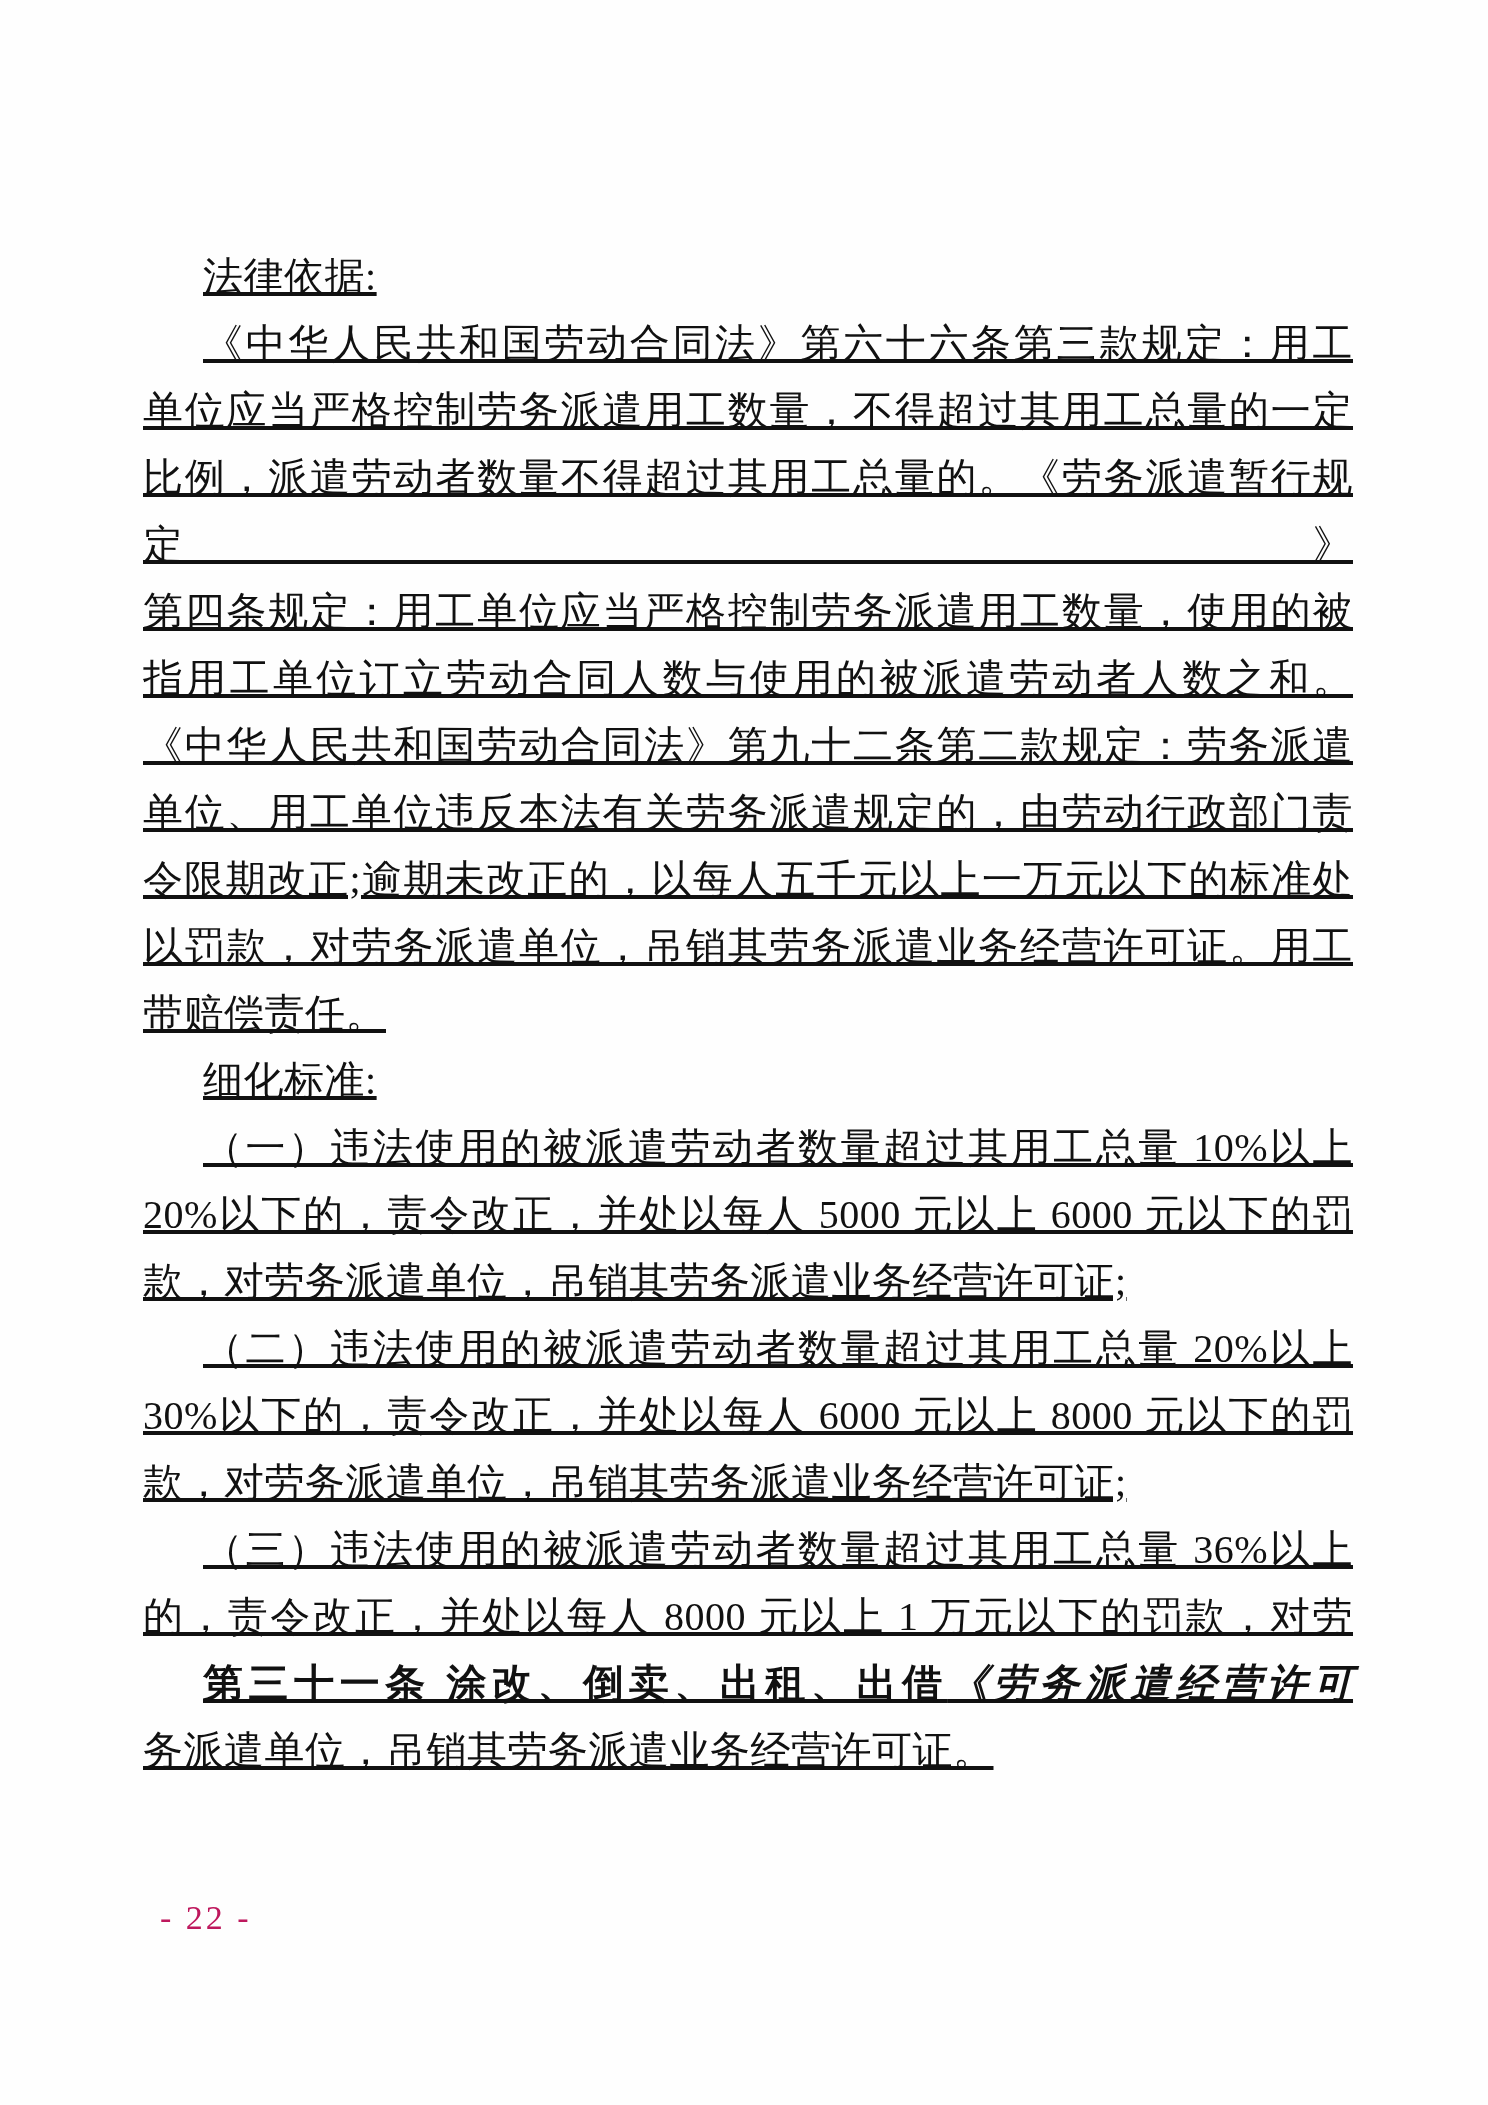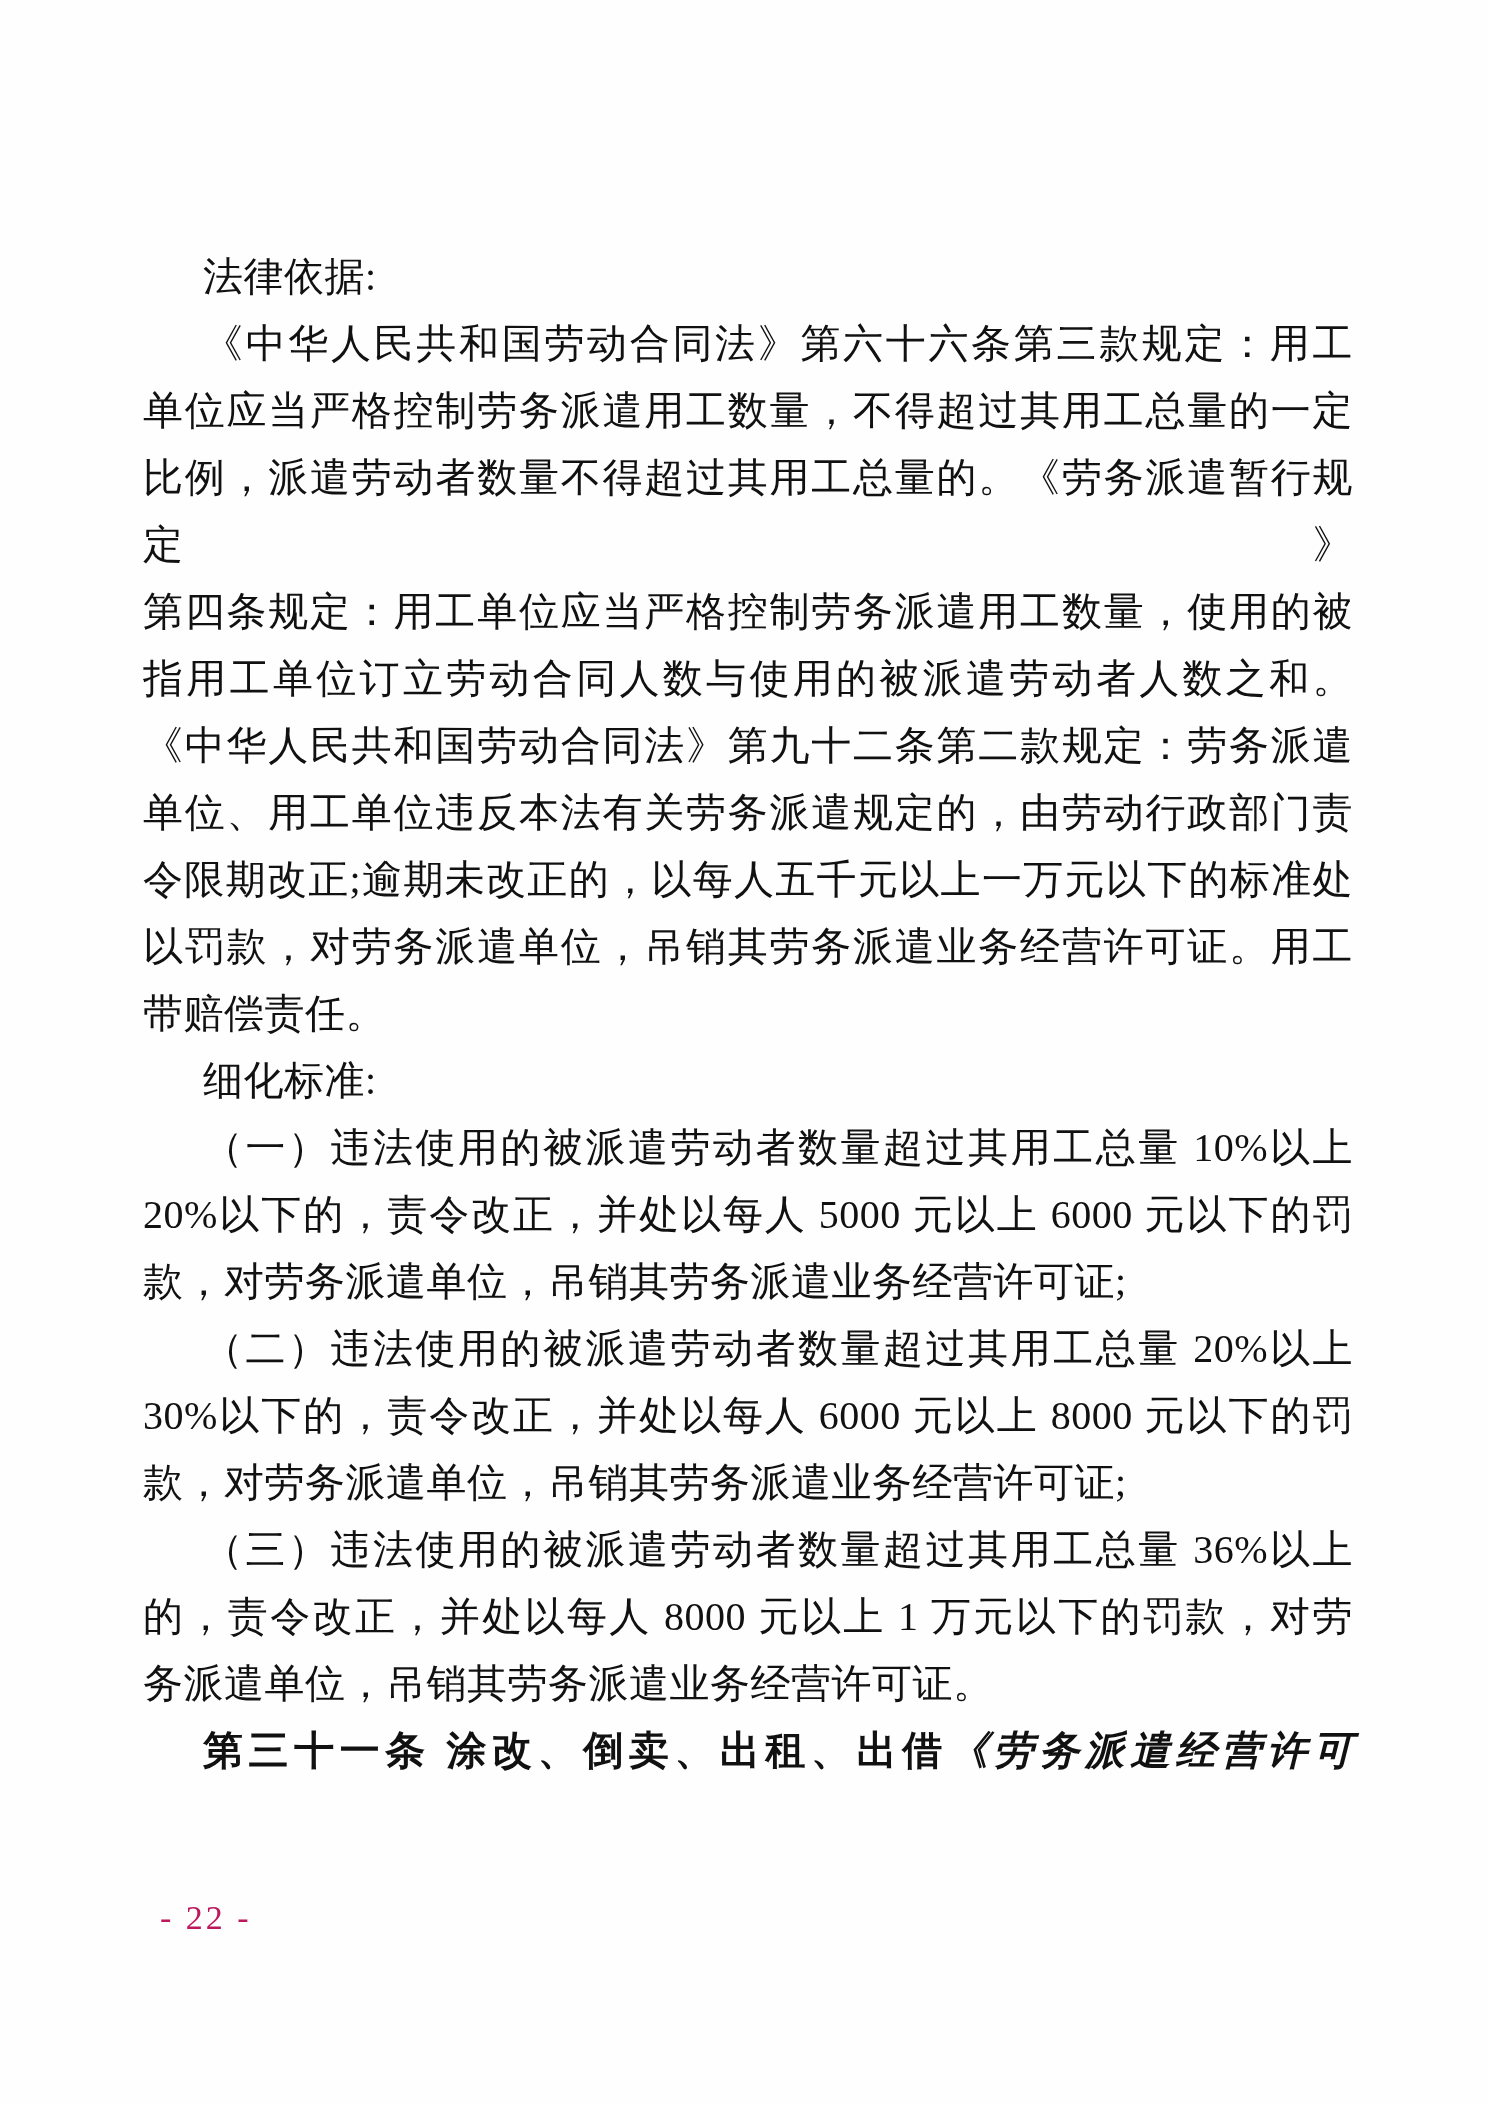--- a/index.html
+++ b/index.html
@@ -14,20 +14,21 @@
     background: #fefefe;
     overflow: hidden;
     font-family: "Liberation Serif", serif;
     color: #111111;
   }
   .content {
     position: absolute;
     left: 143px;
     top: 243px;
     width: 1210px;
+    text-decoration: underline;
   }
   .ln {
     font-size: 40px;
     line-height: 67px;
     white-space: normal;
     text-align: justify;
     text-align-last: left;
     letter-spacing: 0.5px;
   }
   .ln.jl {
@@ -70,19 +71,19 @@
     <div class="ln">带赔偿责任。</div>
     <div class="ln ind">细化标准:</div>
     <div class="ln ind jl">（一）违法使用的被派遣劳动者数量超过其用工总量 10%以上</div>
     <div class="ln jl">20%以下的，责令改正，并处以每人 5000 元以上 6000 元以下的罚</div>
     <div class="ln">款，对劳务派遣单位，吊销其劳务派遣业务经营许可证;</div>
     <div class="ln ind jl">（二）违法使用的被派遣劳动者数量超过其用工总量 20%以上</div>
     <div class="ln jl">30%以下的，责令改正，并处以每人 6000 元以上 8000 元以下的罚</div>
     <div class="ln">款，对劳务派遣单位，吊销其劳务派遣业务经营许可证;</div>
     <div class="ln ind jl">（三）违法使用的被派遣劳动者数量超过其用工总量 36%以上</div>
     <div class="ln jl">的，责令改正，并处以每人 8000 元以上 1 万元以下的罚款，对劳</div>
-    <div class="ln">务派遣单位，吊销其劳务派遣业务经营许可证。</div>
     <div class="ln ind jl bold">
       <span>第三十一条 涂改、倒卖、出租、出借</span><span class="ital">《劳务派遣经营许可</span>
     </div>
+    <div class="ln">务派遣单位，吊销其劳务派遣业务经营许可证。</div>
   </div>
   <div class="pagenum">- 22 -</div>
 </div>
 
 </body></html>

